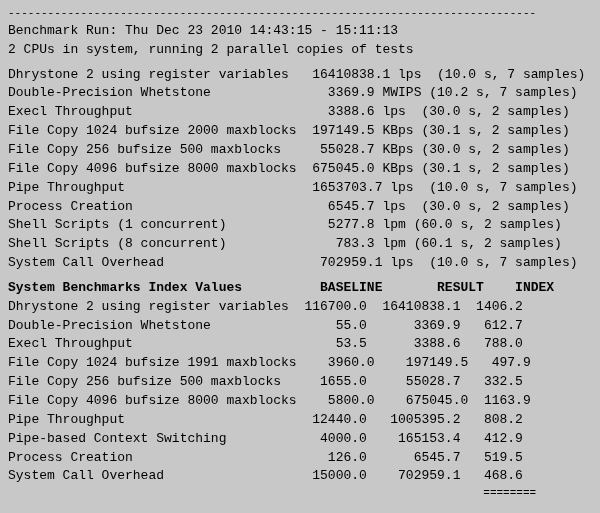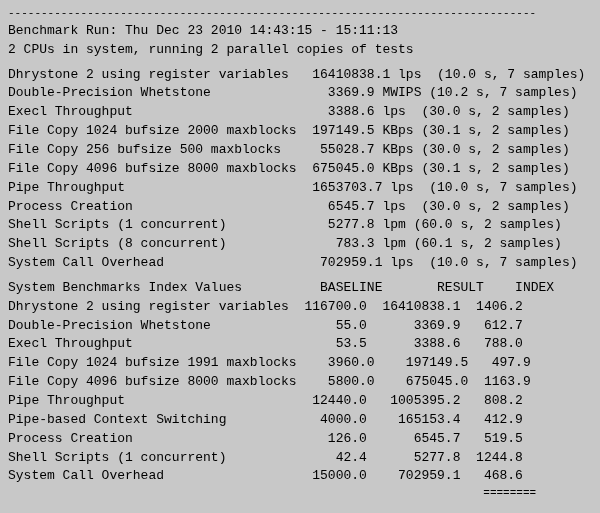--- a/index.html
+++ b/index.html
@@ -20,21 +20,21 @@
       min-height: 513px;
       position: relative;
     }
     .line {
       white-space: pre;
       line-height: 1.45;
       font-size: 13px;
       color: #000;
     }
     .line.bold {
-      font-weight: normal;
+      font-weight: bold;
     }
     .separator {
       white-space: pre;
       line-height: 1.45;
       font-size: 11px;
       color: #000;
     }
     .spacer { height: 6px; }
     .equals-line {
       white-space: pre;
@@ -64,25 +64,25 @@
       <div class="line">Shell Scripts (8 concurrent)              783.3 lpm (60.1 s, 2 samples)</div>
       <div class="line">System Call Overhead                    702959.1 lps  (10.0 s, 7 samples)</div>
     </div>
   <div class="spacer"></div>
   <div class="line bold">System Benchmarks Index Values          BASELINE       RESULT    INDEX</div>
   <div id="index-rows">
       <div class="line">Dhrystone 2 using register variables  116700.0  16410838.1  1406.2</div>
       <div class="line">Double-Precision Whetstone                55.0      3369.9   612.7</div>
       <div class="line">Execl Throughput                          53.5      3388.6   788.0</div>
       <div class="line">File Copy 1024 bufsize 1991 maxblocks    3960.0    197149.5   497.9</div>
+      <div class="line">File Copy 256 bufsize 500 maxblocks     1655.0     55028.7   332.5</div>
       <div class="line">File Copy 4096 bufsize 8000 maxblocks    5800.0    675045.0  1163.9</div>
       <div class="line">Pipe Throughput                        12440.0   1005395.2   808.2</div>
       <div class="line">Pipe-based Context Switching            4000.0    165153.4   412.9</div>
       <div class="line">Process Creation                         126.0      6545.7   519.5</div>
-      <div class="line">Shell Scripts (1 concurrent)              42.4      5277.8  1244.8</div>
       <div class="line">System Call Overhead                   15000.0    702959.1   468.6</div>
     </div>
   <div class="equals-line">                                                                        ========</div>
   <div class="line">
     <span>System Benchmarks Index Score                                           </span><span> 713.0</span>
   </div>
 
 </div>
 
 </body></html>

